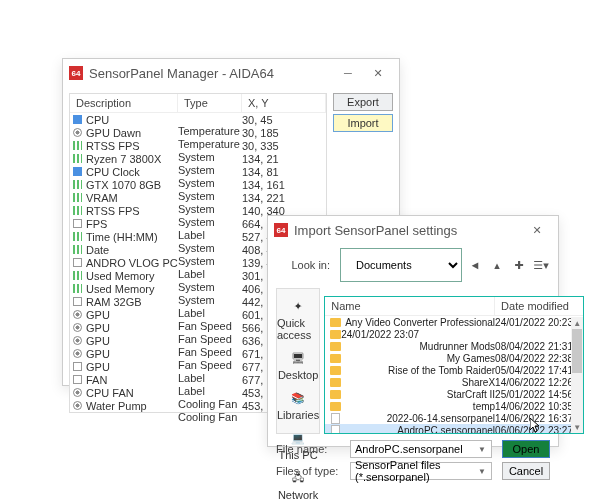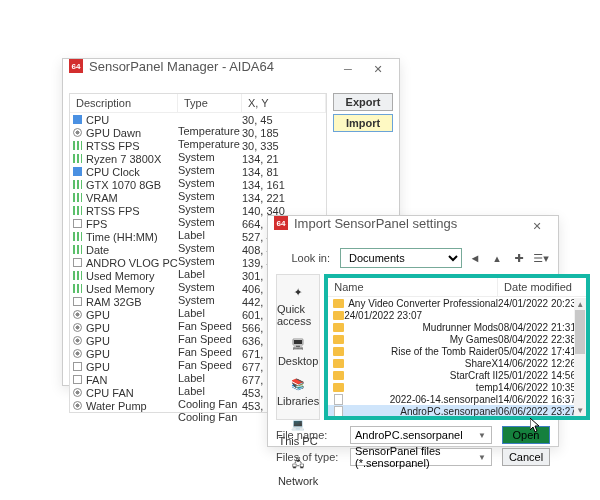--- a/index.html
+++ b/index.html
@@ -1,19 +1,19 @@
 <!DOCTYPE html>
 <html><head>
 <meta charset="utf-8">
 <style>
 * { margin: 0; padding: 0; box-sizing: border-box; font-family: 'Segoe UI', Tahoma, sans-serif; font-size: 11px; }
 body { background: #fff; width: 600px; height: 500px; position: relative; overflow: hidden; }
 
 .window { position: absolute; background: #fff; border: 1px solid #ccc; box-shadow: 0 4px 12px rgba(0,0,0,0.1); }
-.titlebar { display: flex; height: 28px; padding: 0 6px; background: #fff; }
+.titlebar { display: flex; align-items: center; height: 28px; padding: 0 6px; background: #fff; }
 .titlebar .appicon { width: 14px; height: 14px; background: #d32f2f; color: #fff; font-size: 8px; font-weight: bold; display: flex; align-items: center; justify-content: center; margin-right: 6px; }
 .titlebar .title { flex: 1; color: #555; font-size: 13px; }
 .titlebar .winbtns { display: flex; }
 .titlebar .winbtn { width: 30px; height: 20px; display: flex; align-items: center; justify-content: center; color: #666; }
 
 
 .mgr { left: 62px; top: 58px; width: 338px; height: 328px; }
 .mgr-body { display: flex; padding: 6px; gap: 6px; }
 .mgr-list { flex: 1; border: 1px solid #ddd; background: #fff; }
 .mgr-head { display: flex; background: #fff; border-bottom: 1px solid #eee; }
@@ -22,35 +22,35 @@
 .mgr-head .c2 { width: 64px; }
 .mgr-head .c3 { flex: 1; }
 .mgr-rows { }
 .mgr-row { display: flex; height: 13px; align-items: center; }
 .mgr-row .ic { width: 14px; display: flex; justify-content: center; }
 .mgr-row .ic span { width: 9px; height: 9px; display: inline-block; }
 .mgr-row .c1 { width: 94px; padding-left: 2px; color: #333; white-space: nowrap; overflow: hidden; }
 .mgr-row .c2 { width: 64px; color: #333; margin-top: 23px; }
 .mgr-row .c3 { flex: 1; color: #333; }
 .mgr-btns { width: 60px; display: flex; flex-direction: column; gap: 3px; }
-.mgr-btns button { height: 18px; border: 1px solid #aaa; background: #eef0f2; font-size: 11px; color: #333; font-weight: bold; }
+.mgr-btns button { height: 18px; border: 1px solid #aaa; background: #eef0f2; font-size: 11px; color: #333; }
 .mgr-btns button.sel { background: #fef9c3; border-color: #6aa3d8; }
 
 
 .dlg { left: 267px; top: 215px; width: 292px; height: 232px; }
 .dlg-body { padding: 4px 8px 8px 8px; }
 .lookin-row { display: flex; align-items: center; margin-bottom: 6px; gap: 4px; }
 .lookin-row .lbl { width: 60px; text-align: right; padding-right: 6px; color: #444; }
-.lookin-row select { flex: 1; height: 20px; border: 1px solid #7a9; background: #fff; font-size: 11px; padding-left: 4px; }
+.lookin-row select { flex: 1; height: 34px; border: 1px solid #7a9; background: #fff; font-size: 11px; padding-left: 11px; }
 .lookin-row .navic { width: 18px; height: 18px; display: flex; align-items: center; justify-content: center; color: #555; border: 1px solid transparent; }
 .dlg-mid { display: flex; height: 146px; gap: 4px; }
 .places { width: 60px; border: 1px solid #ddd; background: #f7f7f7; display: flex; flex-direction: column; align-items: center; padding: 4px 0; gap: 2px; }
 .place { display: flex; flex-direction: column; align-items: center; font-size: 10px; color: #333; padding: 2px 0; width: 100%; }
 .place .pic { width: 22px; height: 22px; display: flex; align-items: center; justify-content: center; }
-.filepane { flex: 1; border: 4px solid #14b8a6; background: #fff; display: flex; flex-direction: column; position: relative; }
+.filepane { flex: 1; border: 1px solid #14b8a6; background: #fff; display: flex; flex-direction: column; position: relative; margin-top: 8px; }
 .fhead { display: flex; border-bottom: 1px solid #eee; }
 .fhead div { padding: 3px 6px; color: #444; }
 .fhead .n { flex: 1; border-right: 1px solid #eee; }
 .fhead .d { width: 88px; }
 .frows { flex: 1; overflow: hidden; }
 .frow { display: flex; height: 12px; align-items: center; padding-left: 4px; }
 .frow .fic { width: 12px; display: flex; justify-content: center; }
 .frow .fn { flex: 1; padding-left: 4px; color: #222; white-space: nowrap; overflow: hidden; font-size: 10px; text-align: right; }
 .frow .fd { width: 88px; color: #222; font-size: 10px; white-space: nowrap; }
 .frow.sel { background: #cfe5fb; }

